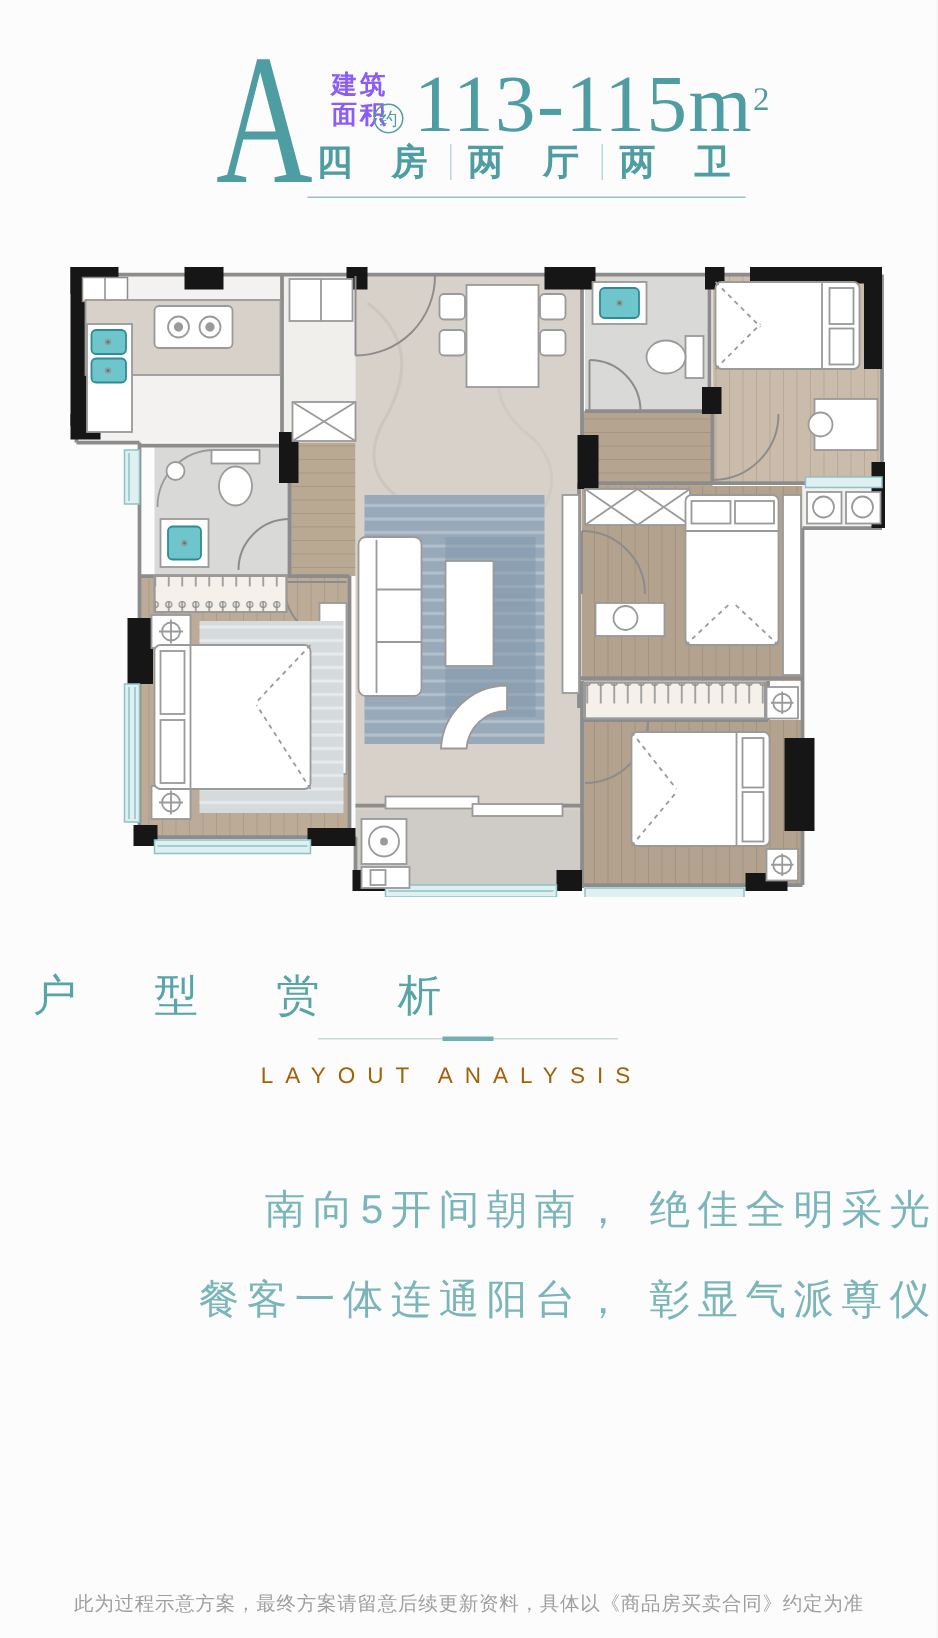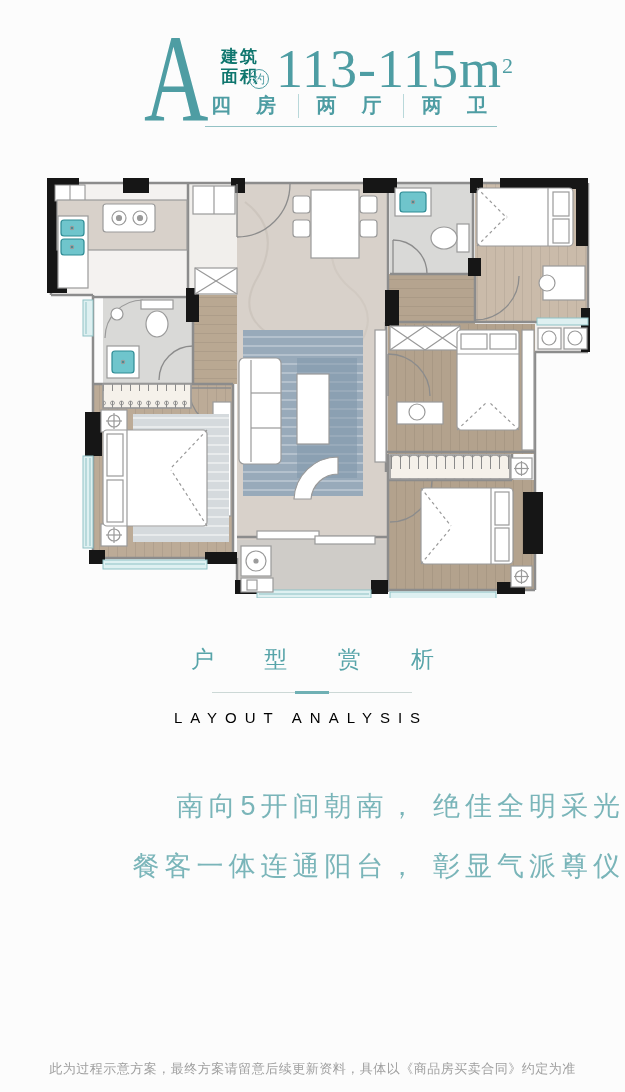--- a/index.html
+++ b/index.html
@@ -2,42 +2,42 @@
 <html><head>
 <meta charset="utf-8">
 <style>
   html,body{margin:0;padding:0;background:#e9e9e9;}
   .page{position:relative;width:625px;height:1092px;background:#fcfcfc;overflow:hidden;
         font-family:"Liberation Sans","DejaVu Sans",sans-serif;}
   
   .plan-letter{position:absolute;left:144px;top:22px;width:80px;height:116px;
     font-family:"Liberation Serif","DejaVu Serif",serif;font-size:124px;line-height:116px;
     color:#4e9da3;transform:scaleX(.72);transform-origin:left top;}
-  .area-label{position:absolute;left:221px;top:47px;color:#0f766e;
+  .area-label{position:absolute;left:221px;top:47px;color:#8b5cf6;
     font-family:"Liberation Serif","DejaVu Serif",serif;font-size:17px;line-height:20px;
     letter-spacing:2px;font-weight:bold;}
   .approx{position:absolute;left:249px;top:69px;width:18px;height:18px;border:1.5px solid #4e9da3;
     border-radius:50%;color:#4e9da3;font-size:12px;line-height:18px;text-align:center;}
   .area-value{position:absolute;left:276px;top:38px;color:#4e9da3;
     font-family:"Liberation Serif","DejaVu Serif",serif;font-size:54px;line-height:56px;font-weight:normal;
     letter-spacing:1px;}
   .area-value sup{font-size:22px;vertical-align:14px;letter-spacing:0;}
   .specs{position:absolute;left:205px;top:92px;width:292px;display:flex;align-items:center;
     justify-content:space-between;border-bottom:1px solid #93c2c5;padding-bottom:7px;}
   .spec-item{color:#4e9da3;font-family:"Liberation Serif","DejaVu Serif",serif;
-    font-size:20px;font-weight:bold;letter-spacing:10px;padding-left:6px;}
+    font-size:24px;font-weight:bold;letter-spacing:10px;padding-left:6px;}
   .spec-div{width:1px;height:24px;background:#b9d8da;}
   
   .plan{position:absolute;left:45px;top:162px;width:548px;height:436px;}
   
-  .sec-title{position:absolute;left:0;top:644px;width:625px;text-align:center;color:#57a4a9;
-    font-size:23px;font-weight:400;letter-spacing:22px;padding-left:22px;box-sizing:border-box;}
+  .sec-title{position:absolute;left:0;top:644px;width:625px;text-align:left;color:#57a4a9;
+    font-size:29px;font-weight:400;letter-spacing:22px;padding-left:22px;box-sizing:border-box;}
   .sec-divider{position:absolute;left:212px;top:692px;width:200px;height:1px;background:#ccd8d6;}
   .sec-divider .thick{position:absolute;left:83px;top:-1px;width:34px;height:3px;background:#6fb0b4;}
-  .sec-sub{position:absolute;left:0;top:709px;width:594px;text-align:center;color:#000000;
+  .sec-sub{position:absolute;left:0;top:709px;width:594px;text-align:center;color:#a16207;
     font-size:15px;letter-spacing:8px;padding-left:8px;box-sizing:border-box;}
   .analysis{position:absolute;left:0;top:776px;width:625px;text-align:right;}
   .analysis p{margin:0;height:60px;line-height:60px;color:#7ab5b9;font-size:27px;
     letter-spacing:5px;white-space:nowrap;}
   
   .footer{position:absolute;left:0;top:1060px;width:625px;text-align:center;color:#9f9f9f;
     font-size:13px;letter-spacing:.5px;}
 </style>
 </head>
 <body>

